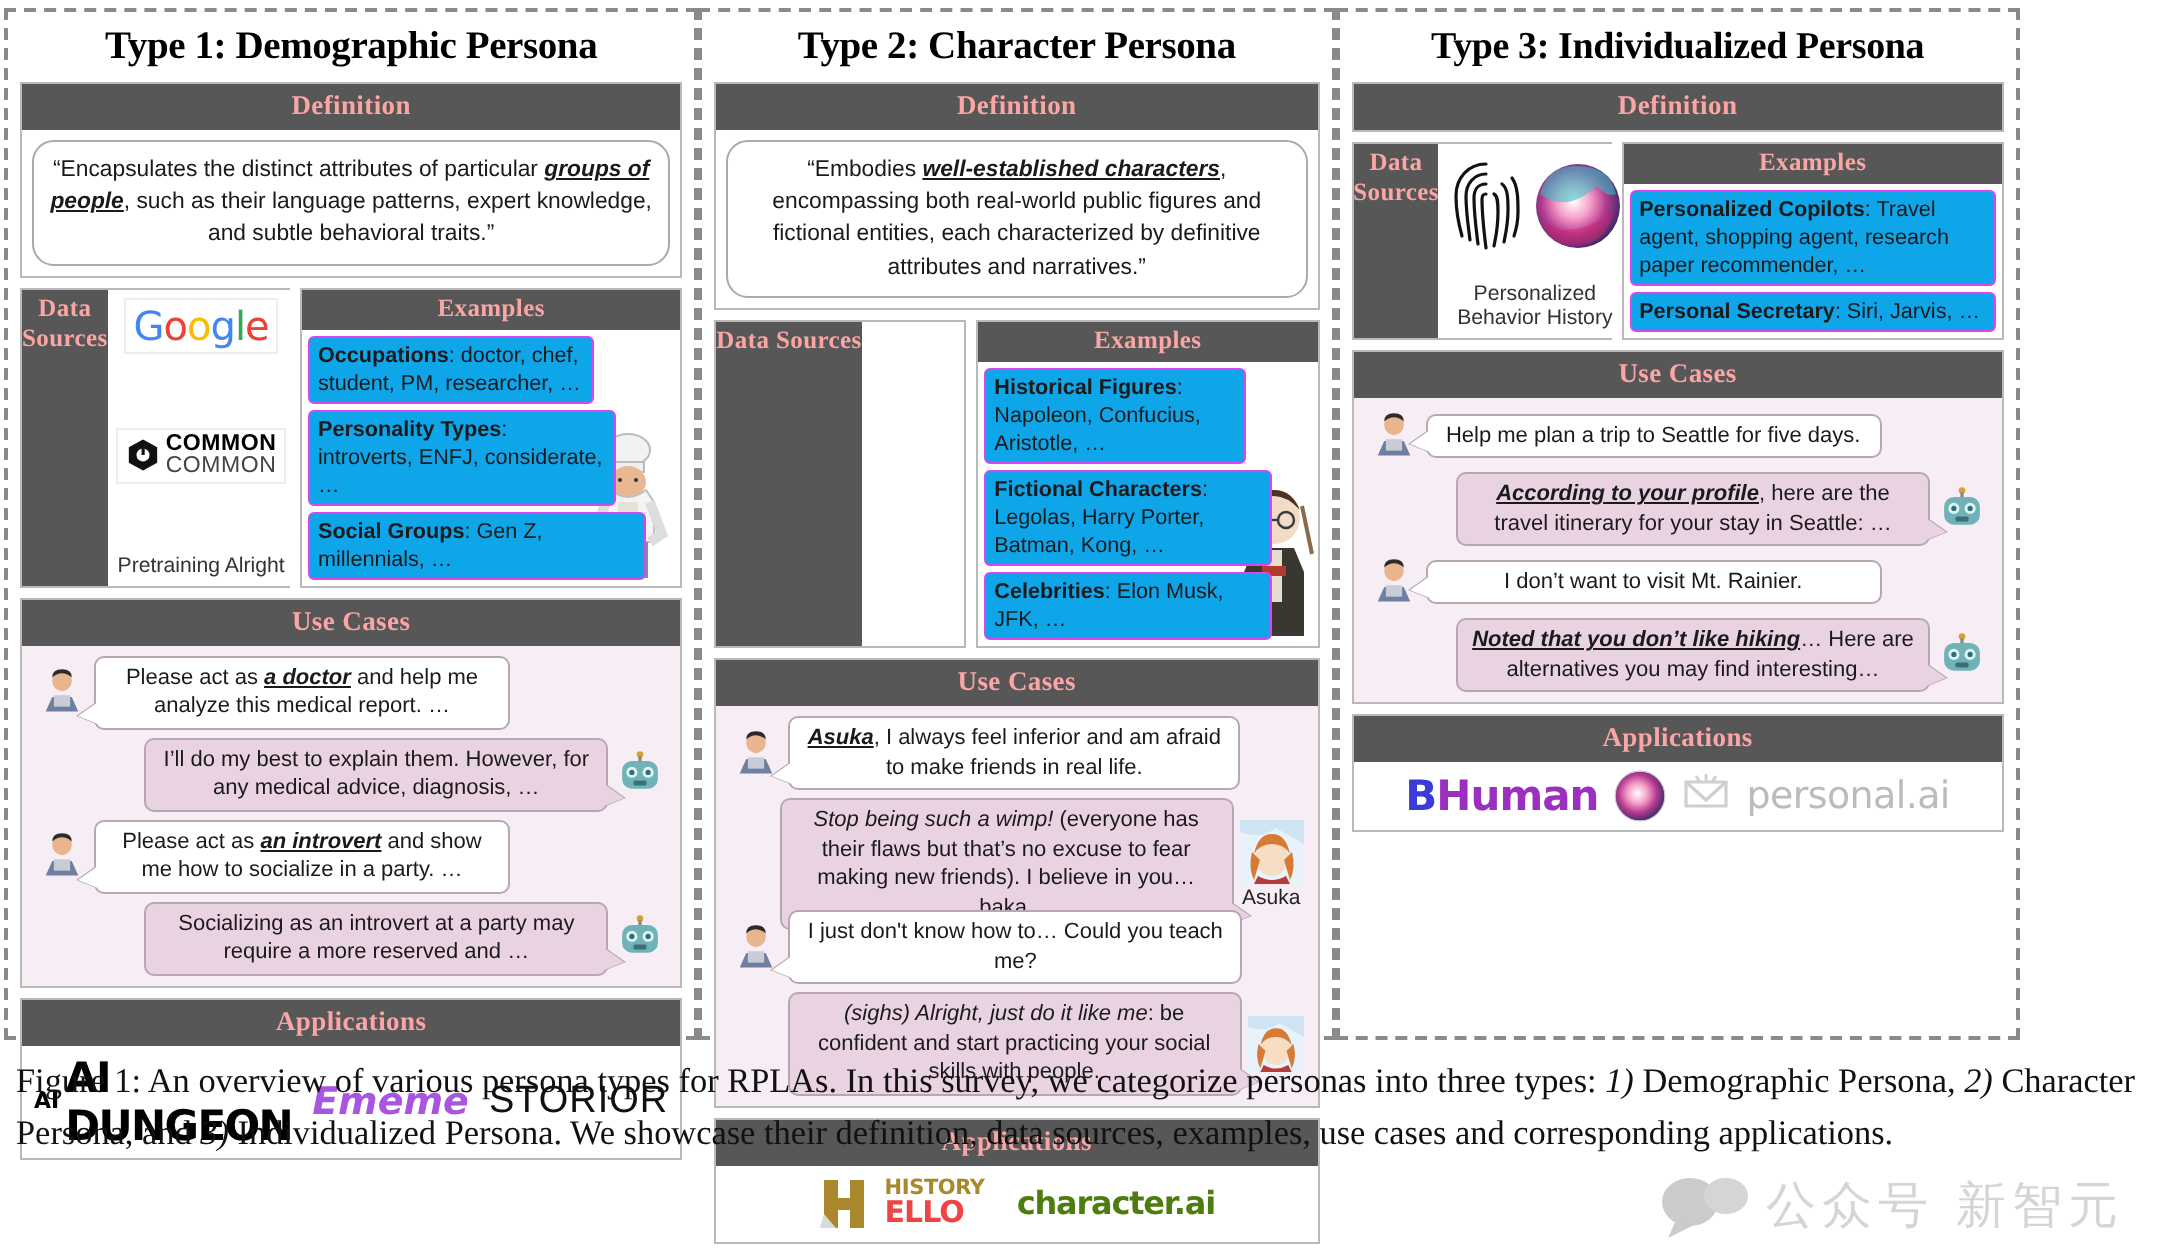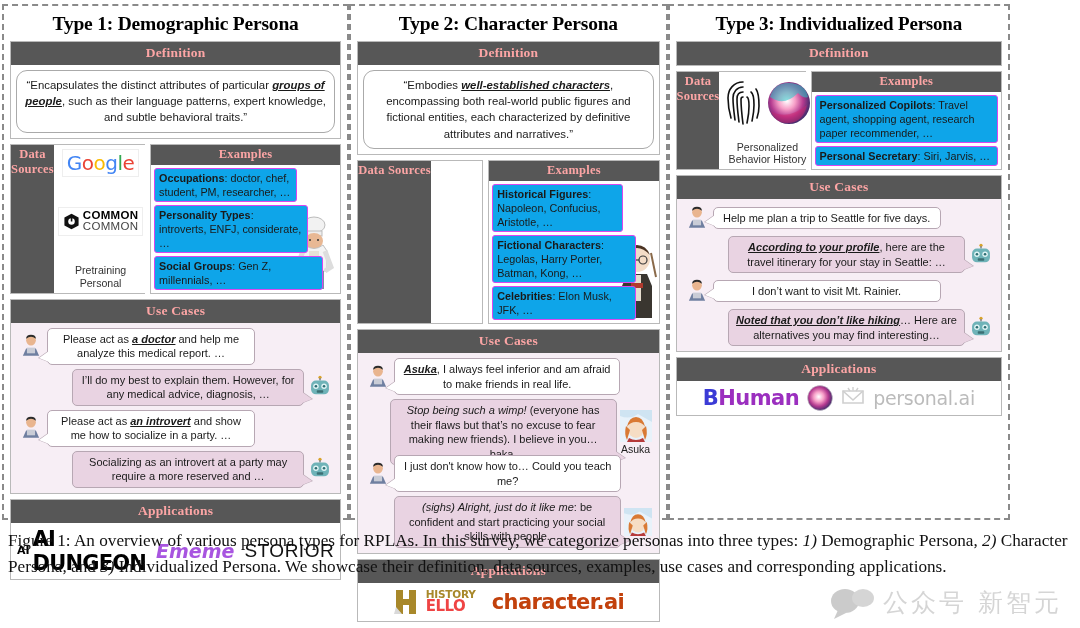--- a/index.html
+++ b/index.html
@@ -143,21 +143,21 @@
   .cc-text .t2 { font-size: 11.5px; color:#444; letter-spacing: 0.3px; }
 
   .wiki-logo { background:#fff; border:1px solid #ddd; padding:2px 5px; text-align:center; }
   .wiki-logo .w1 { font-family:"Liberation Serif",serif; font-size:12.5px; letter-spacing:0.4px; }
   .wiki-logo .w2 { font-family:"Liberation Serif",serif; font-size:6px; color:#333; }
 
   .app-ai-dungeon { display:flex; align-items:center; gap:3px; font-family:"DejaVu Sans",sans-serif; }
   .app-ememe { font-family:"DejaVu Sans",sans-serif; font-weight:bold; font-size:19px; color:#a855e0; font-style:italic; }
   .app-storior { font-family:"Liberation Sans",sans-serif; font-size:19px; letter-spacing:0.5px; color:#111; position:relative;}
   .app-hh { display:flex; align-items:center; }
-  .app-char { font-family:"DejaVu Sans",sans-serif; font-weight:bold; font-size:21px; letter-spacing:-0.6px; color:#c2410c; }
+  .app-char { font-family:"DejaVu Sans",sans-serif; font-weight:bold; font-size:16px; letter-spacing:-0.6px; color:#4d7c0f; }
   .app-bhuman { font-family:"DejaVu Sans",sans-serif; font-weight:bold; font-size:21px; letter-spacing:-0.5px; }
   .app-personal { font-family:"DejaVu Sans",sans-serif; font-size:19px; color:#bbb; letter-spacing:-0.3px; }
 </style>
 </head>
 <body>
 
 <div class="page">
 
   <div class="figure">
 
@@ -184,21 +184,21 @@
               <svg width="17" height="17" viewBox="0 0 24 24" aria-hidden="true">
                   <path d="M12 1 22 6.5v11L12 23 2 17.5v-11z" fill="#111"></path>
                   <circle cx="12" cy="12" r="4.6" fill="#fff"></circle>
                   <rect x="11" y="3" width="2.2" height="9" fill="#111"></rect>
                 </svg>
               <span class="cc-text">
                   <div class="t1">COMMON</div>
                   <div class="t2">COMMON</div>
                 </span>
             </div>
-            <div class="ds-caption">Pretraining Personal</div>
+            <div class="ds-caption">Pretraining Alright</div>
           </div>
         </div>
 
         <div class="ex-col">
           <div class="sec-head">Examples</div>
           <div class="ex-body">
 
             <div style="position:absolute;right:2px;bottom:0;width:48px;height:78px;z-index:1;">
               <svg width="48" height="78" viewBox="0 0 48 78" aria-hidden="true">
                 <ellipse cx="24" cy="10" rx="11" ry="8" fill="#f2f2f2" stroke="#bbb"></ellipse>

